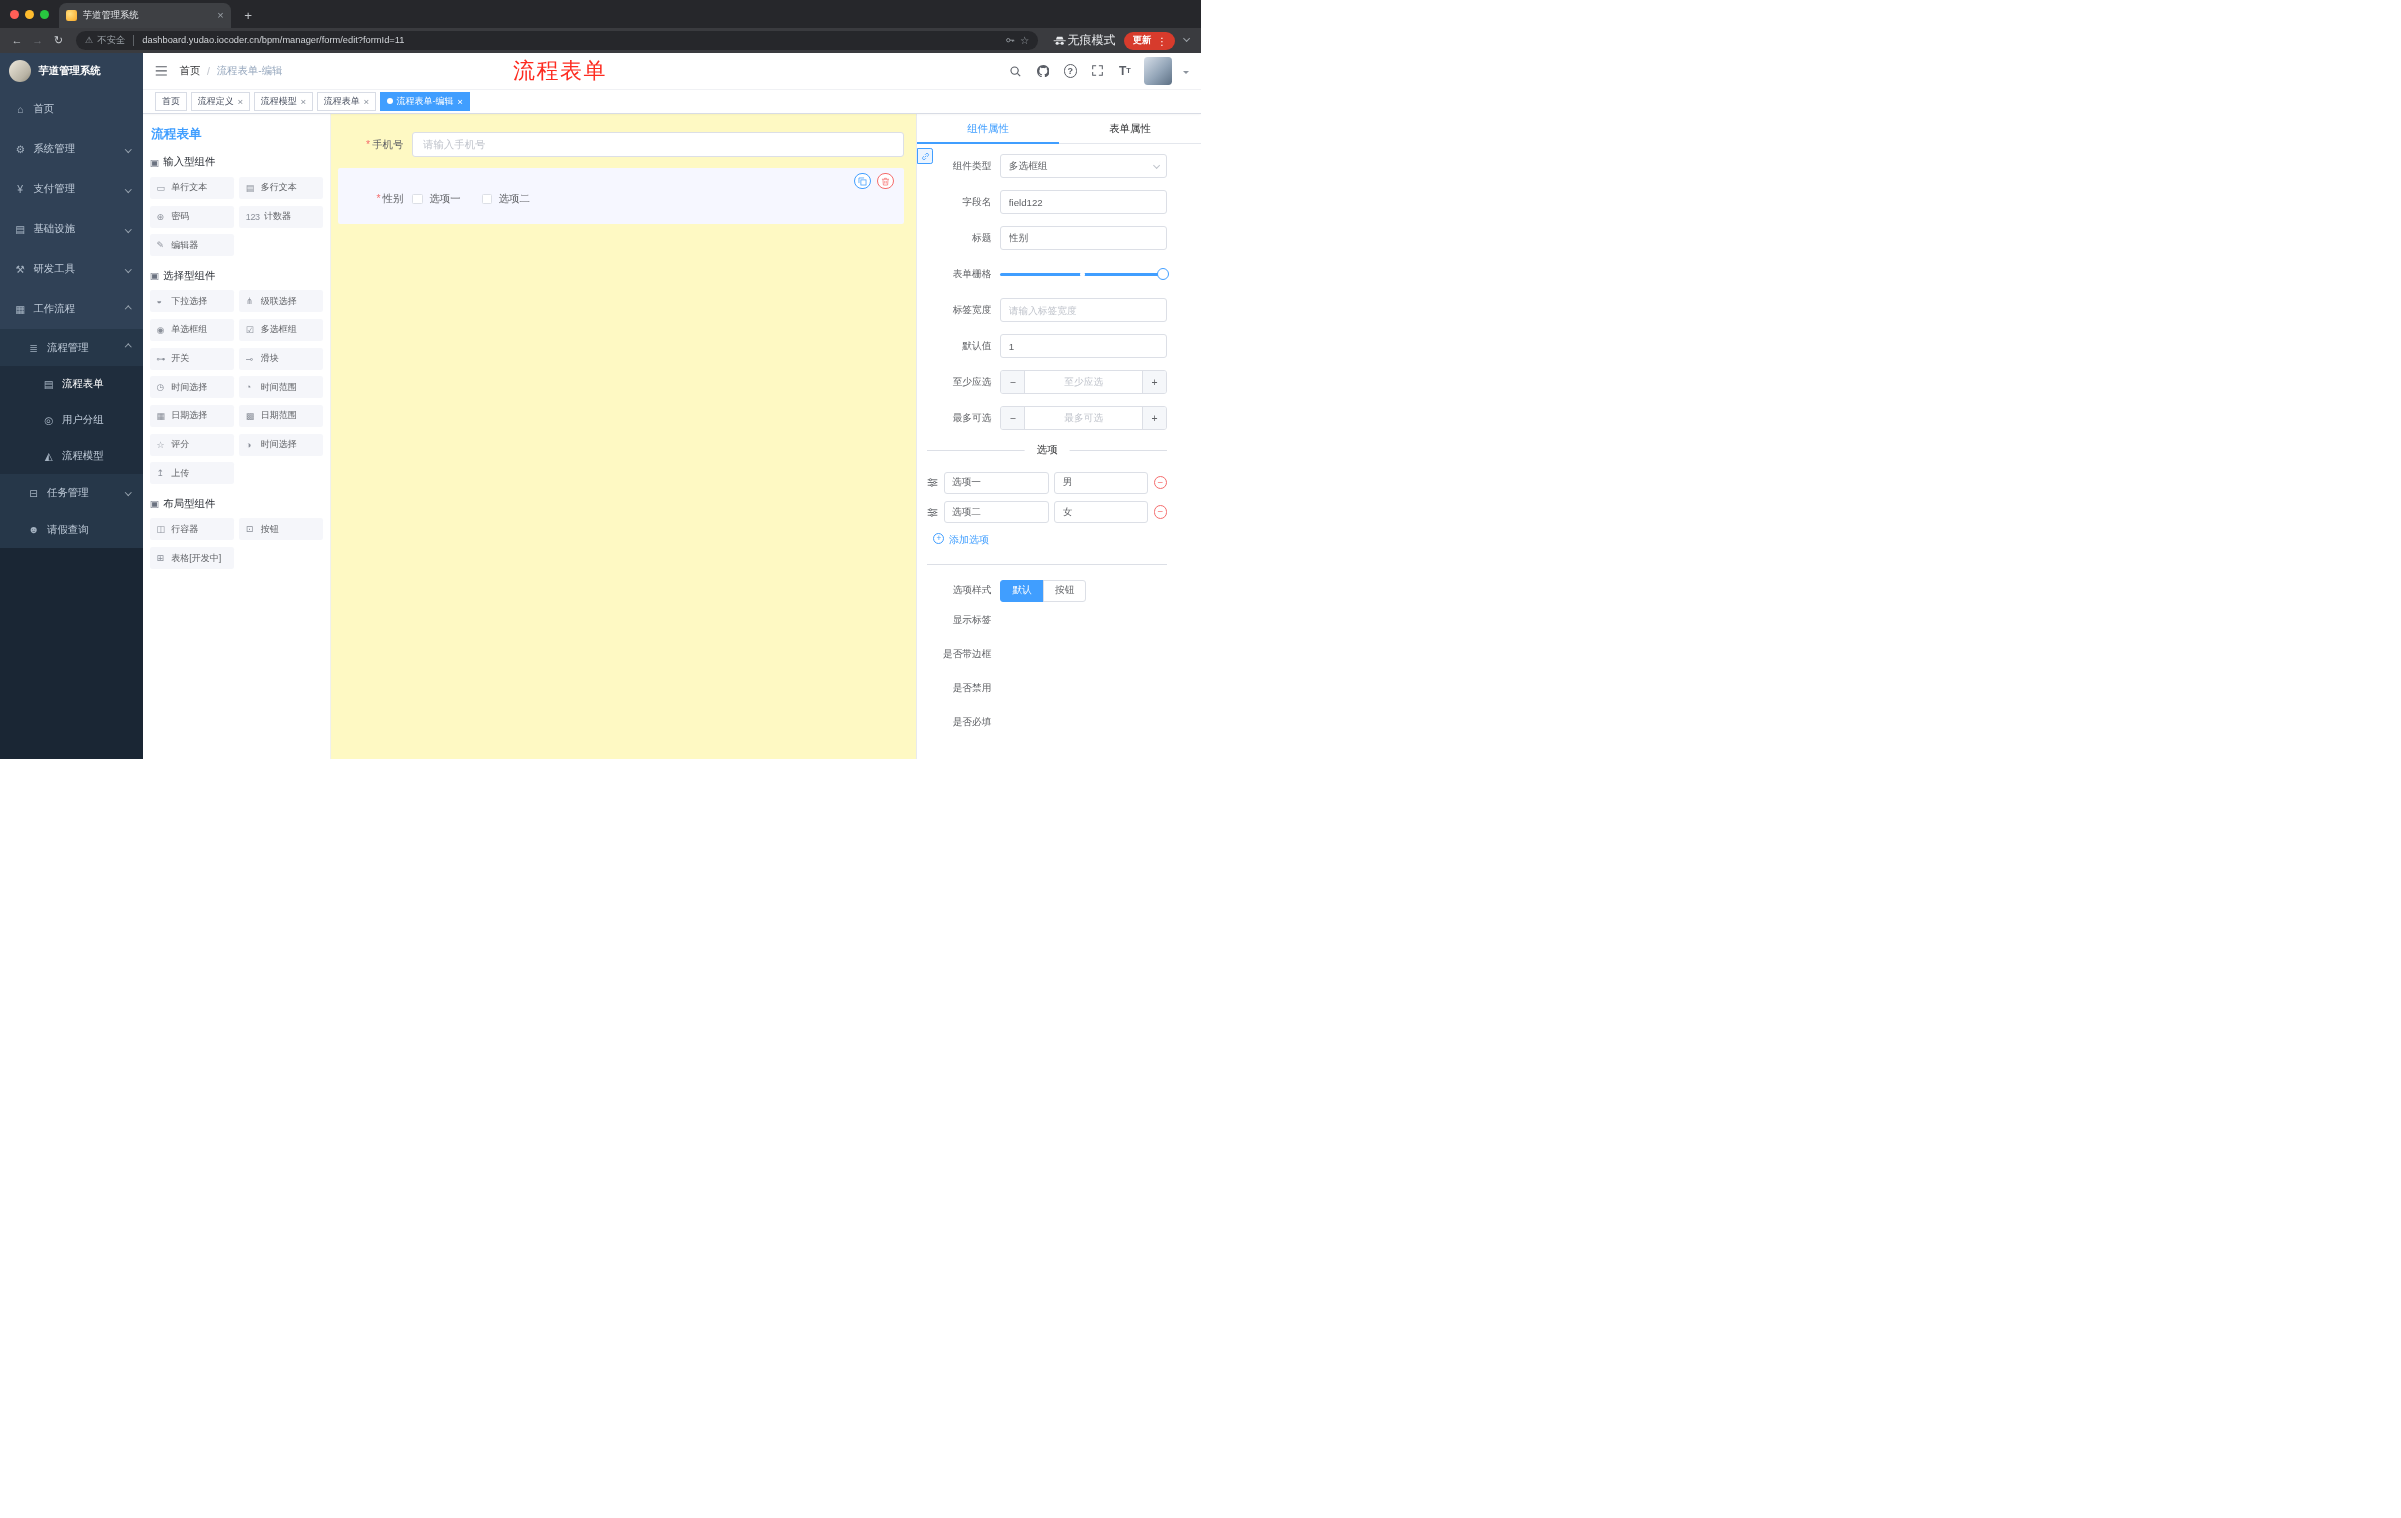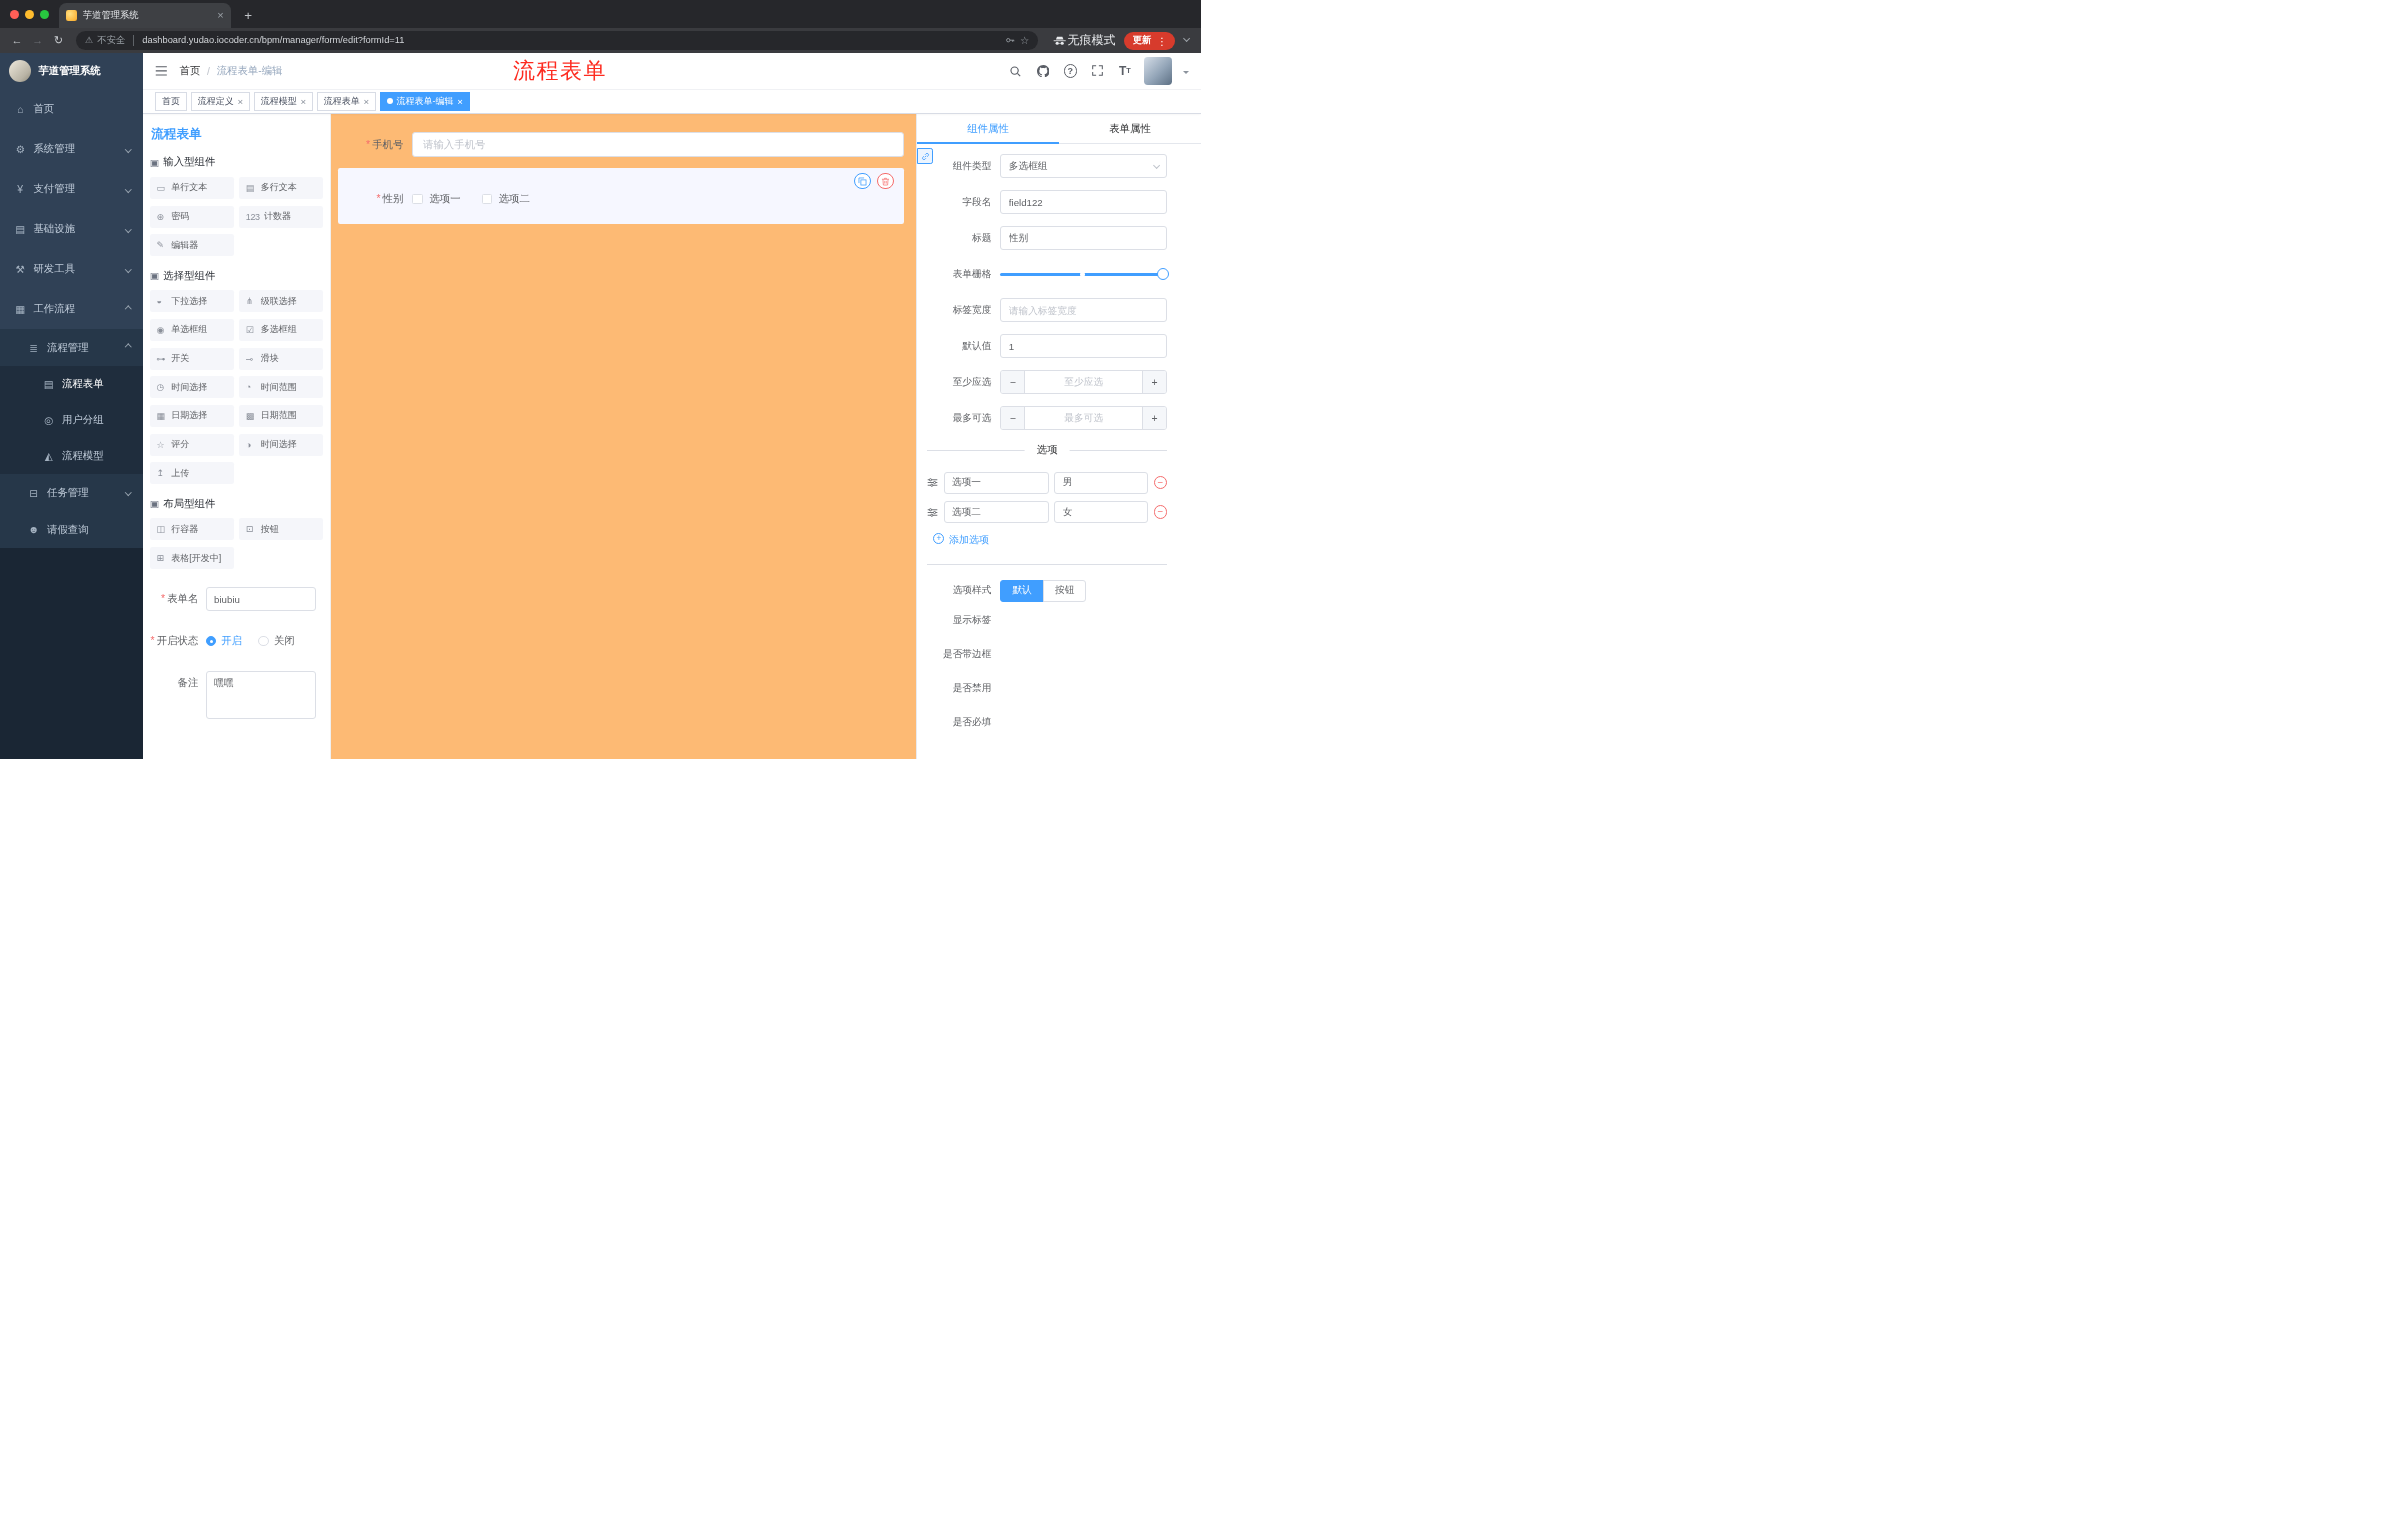--- a/index.html
+++ b/index.html
@@ -120,21 +120,21 @@
                      border-radius:50%; left:3px; top:3px; }
   .radio-item { display:flex; align-items:center; gap:5.2px; font-size:10.4px; color:#606266; cursor:pointer; }
   .radio-item.on { color:#409eff; }
 
   .canvascol { flex:1; display:flex; flex-direction:column; min-width:0; }
   .actions { height:30px; display:flex; align-items:center; justify-content:flex-end; gap:21px;
              padding:0 18px; border-bottom:0.7px solid #eaecef; flex:none; }
   .act { display:inline-flex; align-items:center; gap:4.5px; font-size:10.4px; cursor:pointer; }
   .act.blue { color:#409eff; } .act.red { color:#f56c6c; }
   .i-check::before { content:"✓"; font-weight:bold; }
-  .canvas { flex:1; padding:18px 12px 0 7.4px; background:#fdba74; }
+  .canvas { flex:1; padding:18px 12px 0 7.4px; background:#fef9c3; }
   .frow { display:flex; align-items:center; }
   .flabel { width:74px; text-align:right; padding-right:9px; font-size:10.4px; color:#606266; flex:none; }
   .finput { flex:1; height:25px; border:0.7px solid #dcdfe6; border-radius:3px; padding:0 9.7px;
             font-size:10.4px; color:#606266; font-family:inherit; }
   .finput::placeholder { color:#c0c4cc; }
   .sel-block { margin-top:11px; background:#f6f7ff; border-radius:2.2px; position:relative;
                padding:24px 12px 18px 0; cursor:pointer; }
   .ctl-circles { position:absolute; top:5.2px; right:10.4px; display:flex; gap:6.7px; }
   .circle-btn { width:16.3px; height:16.3px; border-radius:50%; background:#fff; display:flex;
                 align-items:center; justify-content:center; cursor:pointer; }
@@ -491,43 +491,20 @@
             <div class="pal-item">
               <span class="glyph">⊡</span>
               <span>按钮</span>
               </div>
             <div class="pal-item">
               <span class="glyph">⊞</span>
               <span>表格[开发中]</span>
               </div>
           </div>
 
-          <div class="meta">
-            <div class="meta-row">
-              <span class="meta-label req">表单名</span>
-              <input class="tinput" value="biubiu" style="">
-            </div>
-            <div class="meta-row">
-              <span class="meta-label req">开启状态</span>
-              <div class="radio-row">
-                <span class="radio-item on">
-                  <span class="radio on"></span>
-                  <span>开启</span>
-                </span>
-                <span class="radio-item">
-                  <span class="radio"></span>
-                  <span>关闭</span>
-                </span>
-              </div>
-            </div>
-            <div class="meta-row">
-              <span class="meta-label">备注</span>
-              <textarea class="tinput" style="">嘿嘿</textarea>
-            </div>
-          </div>
         </div>
 
         <div class="canvascol">
           <div class="canvas">
             <div class="frow">
               <span class="flabel req">手机号</span>
               <input class="finput" placeholder="请输入手机号" style="">
             </div>
             <div class="sel-block">
               <div class="ctl-circles">

